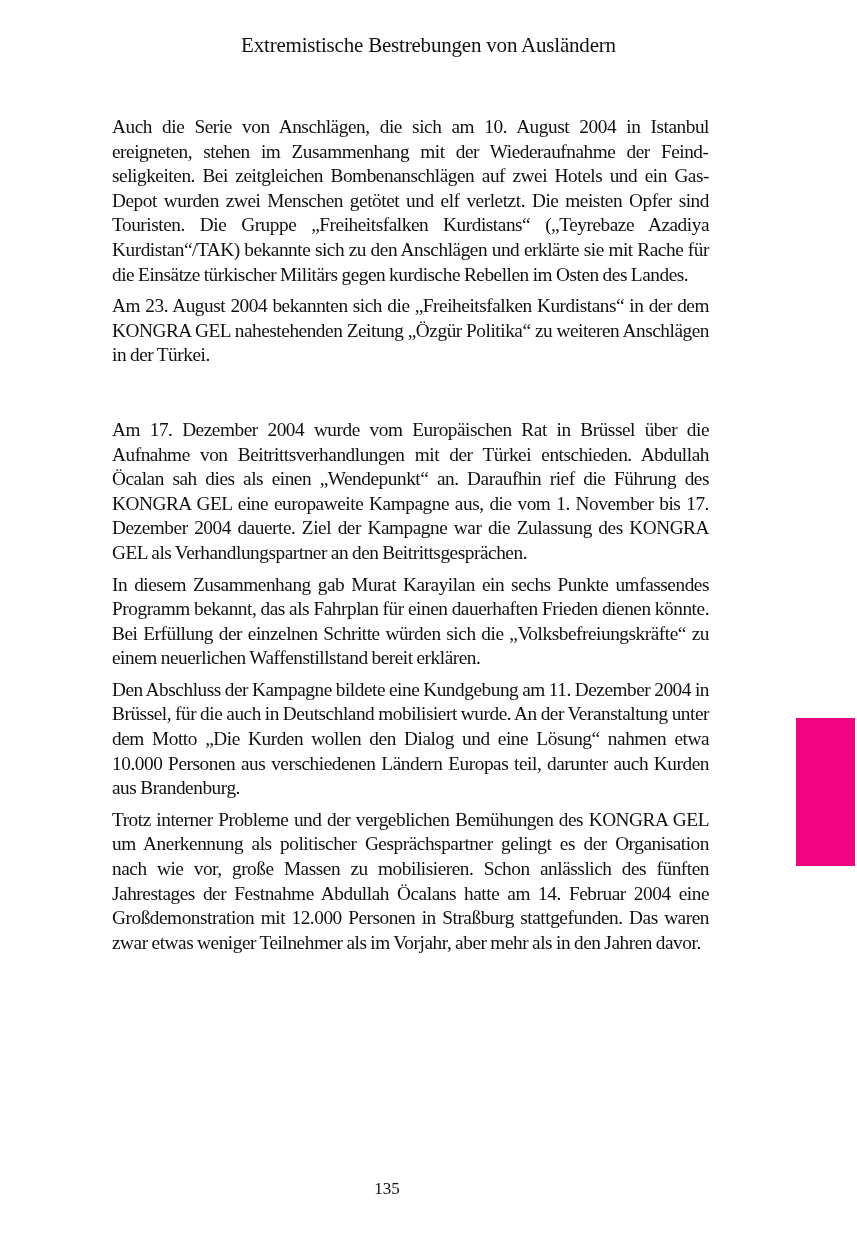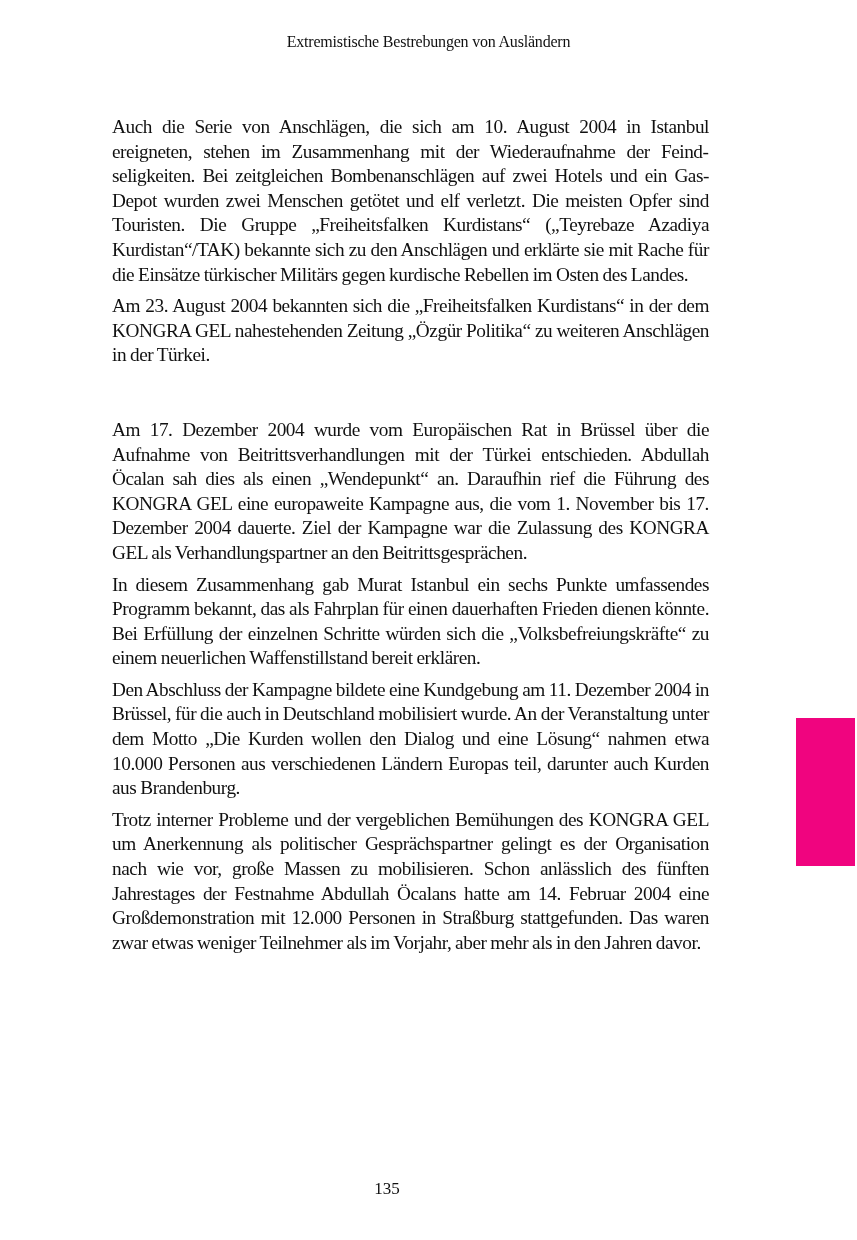--- a/index.html
+++ b/index.html
@@ -14,21 +14,21 @@
       overflow: hidden;
       font-family: "Liberation Serif", "DejaVu Serif", serif;
       color: #111111;
     }
     .running-header {
       position: absolute;
       top: 33px;
       left: 0;
       width: 857px;
       text-align: center;
-      font-size: 16px;
+      font-size: 21px;
       letter-spacing: -0.2px;
     }
     .content {
       position: absolute;
       left: 112px;
       top: 115px;
       width: 597px;
     }
     .para {
       font-size: 19.3px;
@@ -69,20 +69,20 @@
 </head>
 <body>
 
 <div class="running-header">Extremistische Bestrebungen von Ausländern</div>
 
 <div class="content">
   <p class="para">Auch die Serie von Anschlägen, die sich am 10. August 2004 in Istanbul ereigneten, stehen im Zusammenhang mit der Wiederaufnahme der Feind­seligkeiten. Bei zeitgleichen Bombenanschlägen auf zwei Hotels und ein Gas-Depot wurden zwei Menschen getötet und elf verletzt. Die meisten Opfer sind Touristen. Die Gruppe „Freiheitsfalken Kurdistans“ („Teyrebaze Azadiya Kurdistan“/TAK) bekannte sich zu den Anschlägen und erklärte sie mit Rache für die Einsätze türkischer Militärs gegen kurdische Rebel­len im Osten des Landes.</p>
   <p class="para gap-after">Am 23. August 2004 bekannten sich die „Freiheitsfalken Kurdistans“ in der dem KONGRA GEL nahestehenden Zeitung „Özgür Politika“ zu weite­ren Anschlägen in der Türkei.</p>
 
   <p class="para">Am 17. Dezember 2004 wurde vom Europäischen Rat in Brüssel über die Aufnahme von Beitrittsverhandlungen mit der Türkei entschieden. Abdullah Öcalan sah dies als einen „Wendepunkt“ an. Daraufhin rief die Führung des KONGRA GEL eine europaweite Kampagne aus, die vom 1. November bis 17. Dezember 2004 dauerte. Ziel der Kampagne war die Zulassung des KONGRA GEL als Verhandlungspartner an den Beitritts­gesprächen.</p>
-  <p class="para">In diesem Zusammenhang gab Murat Istanbul ein sechs Punkte umfas­sendes Programm  bekannt, das als Fahrplan für einen dauerhaften Frie­den dienen könnte. Bei Erfüllung der einzelnen Schritte würden sich die „Volksbefreiungskräfte“ zu einem neuerlichen Waffenstillstand bereit er­klären.</p>
+  <p class="para">In diesem Zusammenhang gab Murat Karayilan ein sechs Punkte umfas­sendes Programm  bekannt, das als Fahrplan für einen dauerhaften Frie­den dienen könnte. Bei Erfüllung der einzelnen Schritte würden sich die „Volksbefreiungskräfte“ zu einem neuerlichen Waffenstillstand bereit er­klären.</p>
   <p class="para">Den Abschluss der Kampagne bildete eine Kundgebung am 11. Dezem­ber 2004 in Brüssel, für die auch in Deutschland mobilisiert wurde. An der Veranstaltung unter dem Motto „Die Kurden wollen den Dialog und eine Lösung“ nahmen etwa 10.000 Personen aus verschiedenen Ländern Eu­ropas teil, darunter auch Kurden aus Brandenburg.</p>
   <p class="para">Trotz interner Probleme und der vergeblichen Bemühungen des KONGRA GEL um Anerkennung als politischer Gesprächspartner gelingt es der Organisation nach wie vor, große Massen zu mobilisieren. Schon anlässlich des fünften Jahrestages der Festnahme Abdullah Öcalans hatte am 14. Fe­bruar 2004 eine Großdemonstration mit 12.000 Personen in Straßburg statt­gefunden. Das waren zwar etwas weniger Teilnehmer als im Vorjahr, aber mehr als in den Jahren davor.</p>
 </div>
 
 <div class="thumb-tab" style="background: rgb(240, 4, 127);"></div>
 
 <div class="page-number">135</div>
 
 </body></html>

